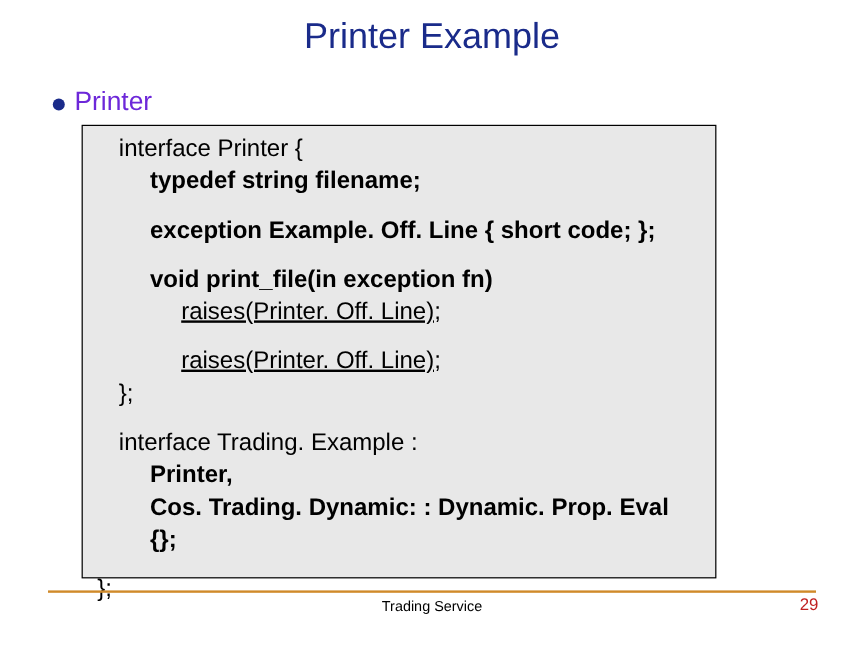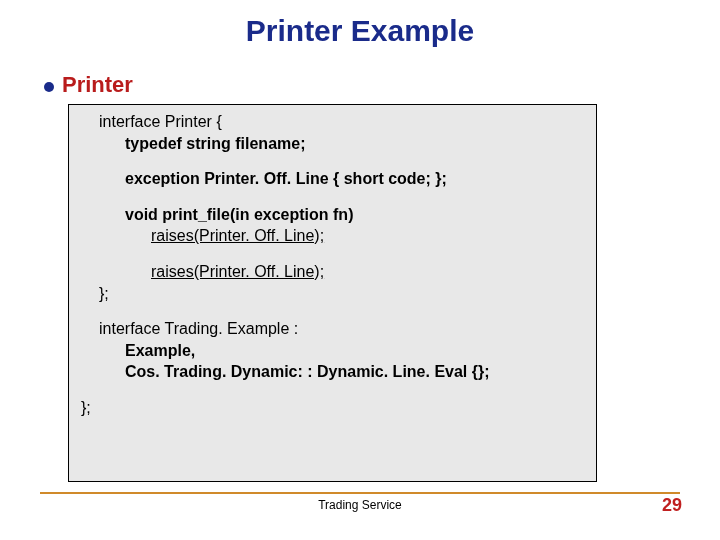--- a/index.html
+++ b/index.html
@@ -18,52 +18,52 @@
     position: relative;
     box-sizing: border-box;
   }
   .title {
     position: absolute;
     top: 14px;
     left: 0;
     width: 720px;
     text-align: center;
     font-size: 30px;
-    font-weight: bold;
+    font-weight: normal;
     color: #1a2b8a;
   }
   .bullet-dot {
     position: absolute;
     left: 44px;
     top: 82px;
     width: 10px;
     height: 10px;
     background: #1a2b8a;
     border-radius: 50%;
   }
   .subtitle {
     position: absolute;
     left: 62px;
     top: 72px;
     font-size: 22px;
-    font-weight: bold;
-    color: #b91c1c;
+    font-weight: normal;
+    color: #6d28d9;
   }
   .codebox {
     position: absolute;
     left: 68px;
     top: 104px;
     width: 529px;
     height: 378px;
     border: 1px solid #000000;
     background: #e8e8e8;
     box-sizing: border-box;
     padding: 6px 12px 6px 12px;
     font-family: Arial, Helvetica, sans-serif;
-    font-size: 16px;
+    font-size: 20px;
     color: #000000;
     line-height: 1.35;
   }
   .codebox .ind1 { padding-left: 18px; }
   .codebox .ind2 { padding-left: 44px; font-weight: bold; }
   .codebox .ind3 { padding-left: 70px; text-decoration: underline; }
   .codebox .blank { height: 14px; }
   .footer-line {
     position: absolute;
     left: 40px;
@@ -78,50 +78,50 @@
     left: 0;
     width: 720px;
     text-align: center;
     font-size: 12px;
     color: #000000;
   }
   .page-num {
     position: absolute;
     right: 38px;
     top: 495px;
-    font-size: 18px;
-    font-weight: bold;
+    font-size: 14px;
+    font-weight: normal;
     color: #c02020;
   }
 </style>
 </head>
 <body>
 
 <div class="slide">
 
   <div class="title">Printer Example</div>
 
   <div class="bullet-dot"></div>
   <div class="subtitle">Printer</div>
 
   <div class="codebox">
     <div class="ind1">interface Printer {</div>
     <div class="ind2">typedef string filename;</div>
     <div class="blank"></div>
-    <div class="ind2">exception Printer. Off. Line { short code;  };</div>
+    <div class="ind2">exception Example. Off. Line { short code;  };</div>
     <div class="blank"></div>
     <div class="ind2">void print_file(in exception fn)</div>
     <div class="ind3">raises(Printer. Off. Line);</div>
     <div class="blank"></div>
     <div class="ind3">raises(Printer. Off. Line);</div>
     <div class="ind1">};</div>
     <div class="blank"></div>
     <div class="ind1">interface Trading. Example :</div>
-    <div class="ind2">Example,</div>
-    <div class="ind2">Cos. Trading. Dynamic: : Dynamic. Line. Eval {};</div>
+    <div class="ind2">Printer,</div>
+    <div class="ind2">Cos. Trading. Dynamic: : Dynamic. Prop. Eval {};</div>
     <div class="blank"></div>
     <div>};</div>
   </div>
 
   <div class="footer-line"></div>
   <div class="footer-text">Trading Service</div>
   <div class="page-num">29</div>
 
 </div>
 

